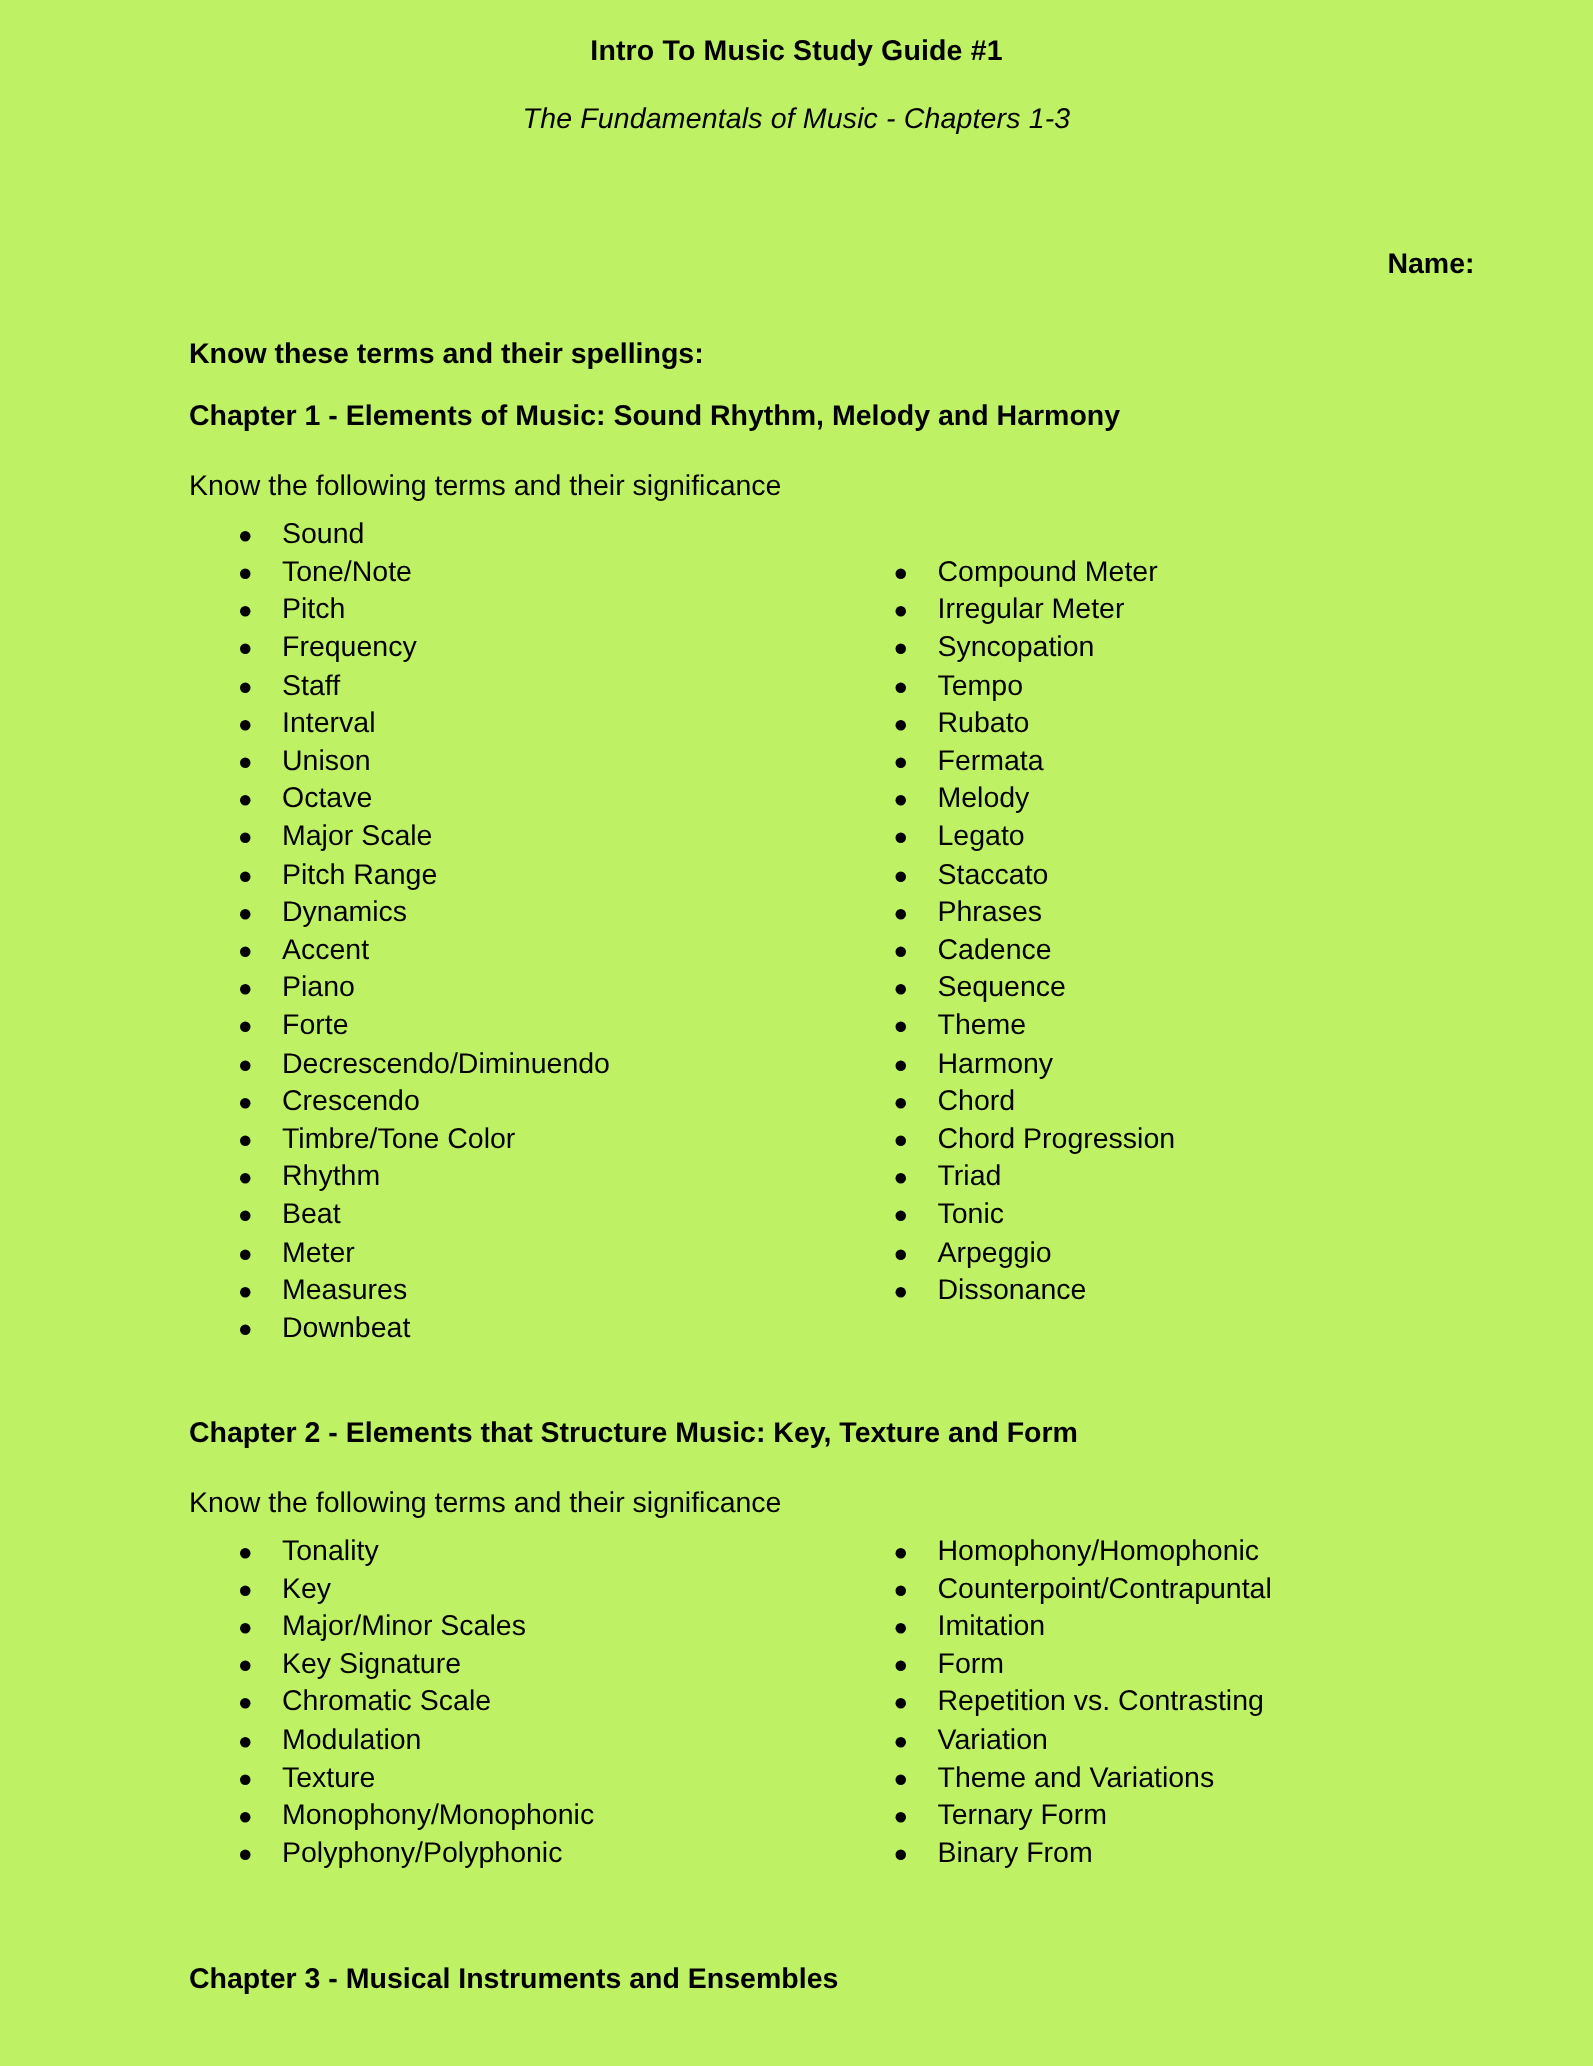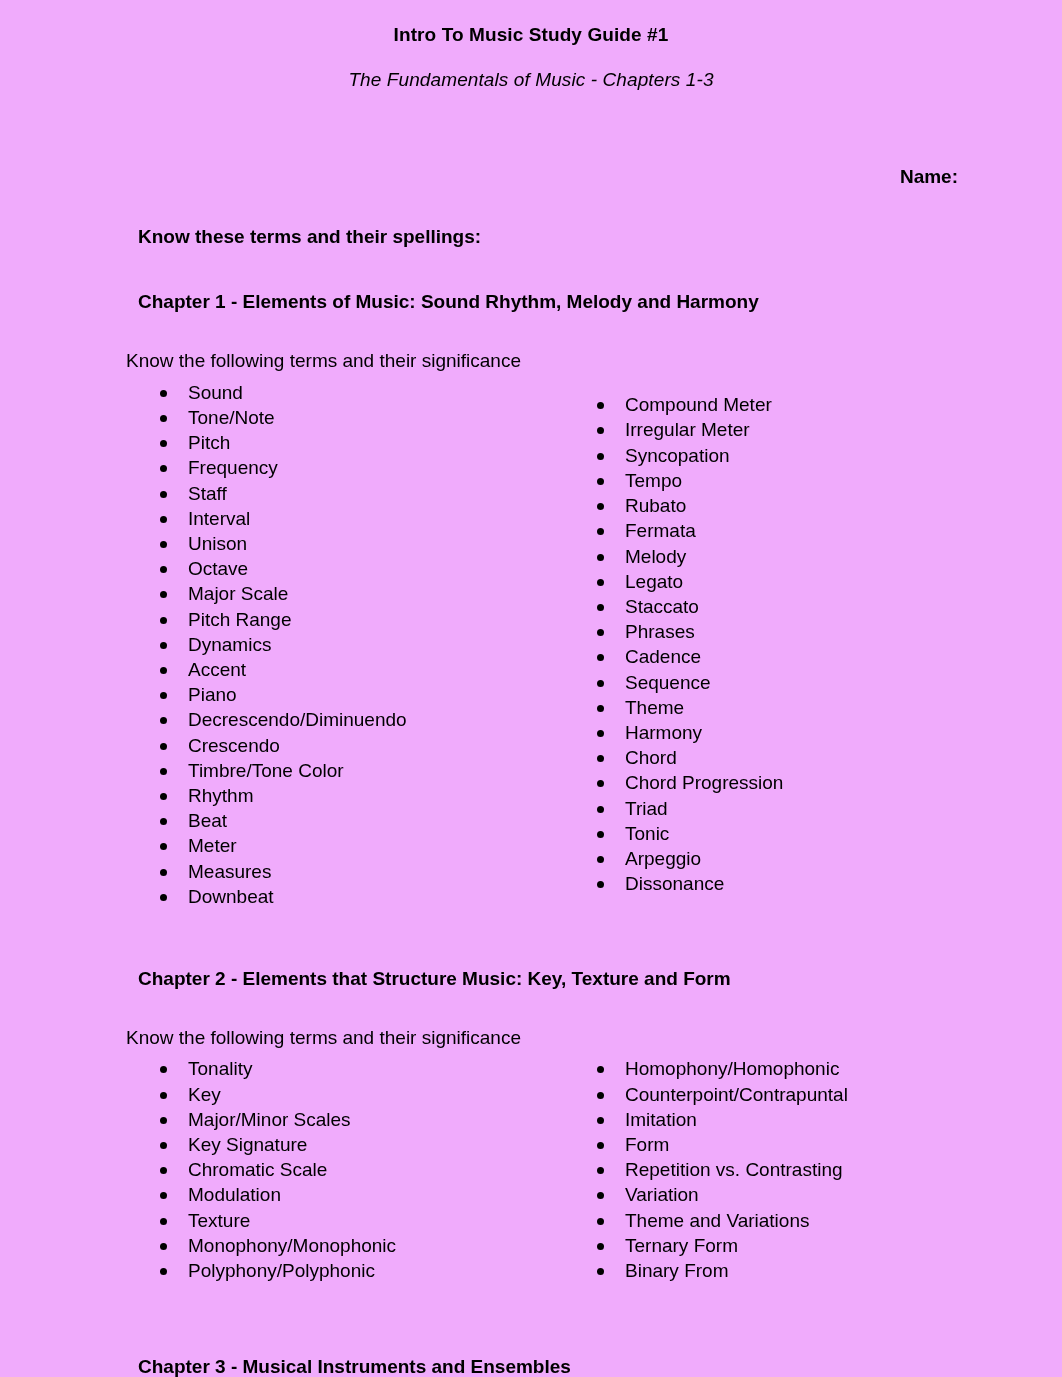--- a/index.html
+++ b/index.html
@@ -10,21 +10,21 @@
   body {
     font-family: "Liberation Sans", sans-serif;
     color: #000000;
     -webkit-font-smoothing: antialiased;
   }
   .page {
     position: relative;
     width: 1062px;
     height: 1377px;
     margin: 0 auto;
-    background: #f0abfc;
+    background: #bef264;
     box-sizing: border-box;
     overflow: hidden;
   }
   .doc-title {
     text-align: center;
     font-size: 19px;
     font-weight: bold;
     line-height: 1.28;
     margin: 0;
     padding-top: 23px;
@@ -35,35 +35,35 @@
     font-size: 19px;
     font-style: italic;
     font-weight: normal;
     line-height: 1.28;
     margin: 16px;
     padding-top: 5px;
     letter-spacing: 0.1px;
   }
   .name-row {
     margin-top: 73px;
-    padding-right: 104px;
+    padding-right: 79px;
     text-align: right;
     font-size: 19px;
     font-weight: bold;
   }
   .body-area {
     padding-left: 126px;
     padding-right: 60px;
     margin-top: 37px;
   }
   .section-heading {
     font-size: 19px;
     font-weight: bold;
     line-height: 1.3;
-    margin: 12px;
+    margin: 0;
   }
   .gap-sm { height: 17px; }
   .gap-md { height: 22px; }
   .gap-lg { height: 46px; }
   .gap-xl { height: 60px; }
   .intro-line {
     font-size: 19px;
     font-weight: normal;
     line-height: 1.3;
     margin: 0;
@@ -142,20 +142,21 @@
             <li><span class="bullet"></span><span>Frequency</span></li>
             <li><span class="bullet"></span><span>Staff</span></li>
             <li><span class="bullet"></span><span>Interval</span></li>
             <li><span class="bullet"></span><span>Unison</span></li>
             <li><span class="bullet"></span><span>Octave</span></li>
             <li><span class="bullet"></span><span>Major Scale</span></li>
             <li><span class="bullet"></span><span>Pitch Range</span></li>
             <li><span class="bullet"></span><span>Dynamics</span></li>
             <li><span class="bullet"></span><span>Accent</span></li>
             <li><span class="bullet"></span><span>Piano</span></li>
+            <li><span class="bullet"></span><span>Forte</span></li>
             <li><span class="bullet"></span><span>Decrescendo/Diminuendo</span></li>
             <li><span class="bullet"></span><span>Crescendo</span></li>
             <li><span class="bullet"></span><span>Timbre/Tone Color</span></li>
             <li><span class="bullet"></span><span>Rhythm</span></li>
             <li><span class="bullet"></span><span>Beat</span></li>
             <li><span class="bullet"></span><span>Meter</span></li>
             <li><span class="bullet"></span><span>Measures</span></li>
             <li><span class="bullet"></span><span>Downbeat</span></li>
           </ul>
       </div>

